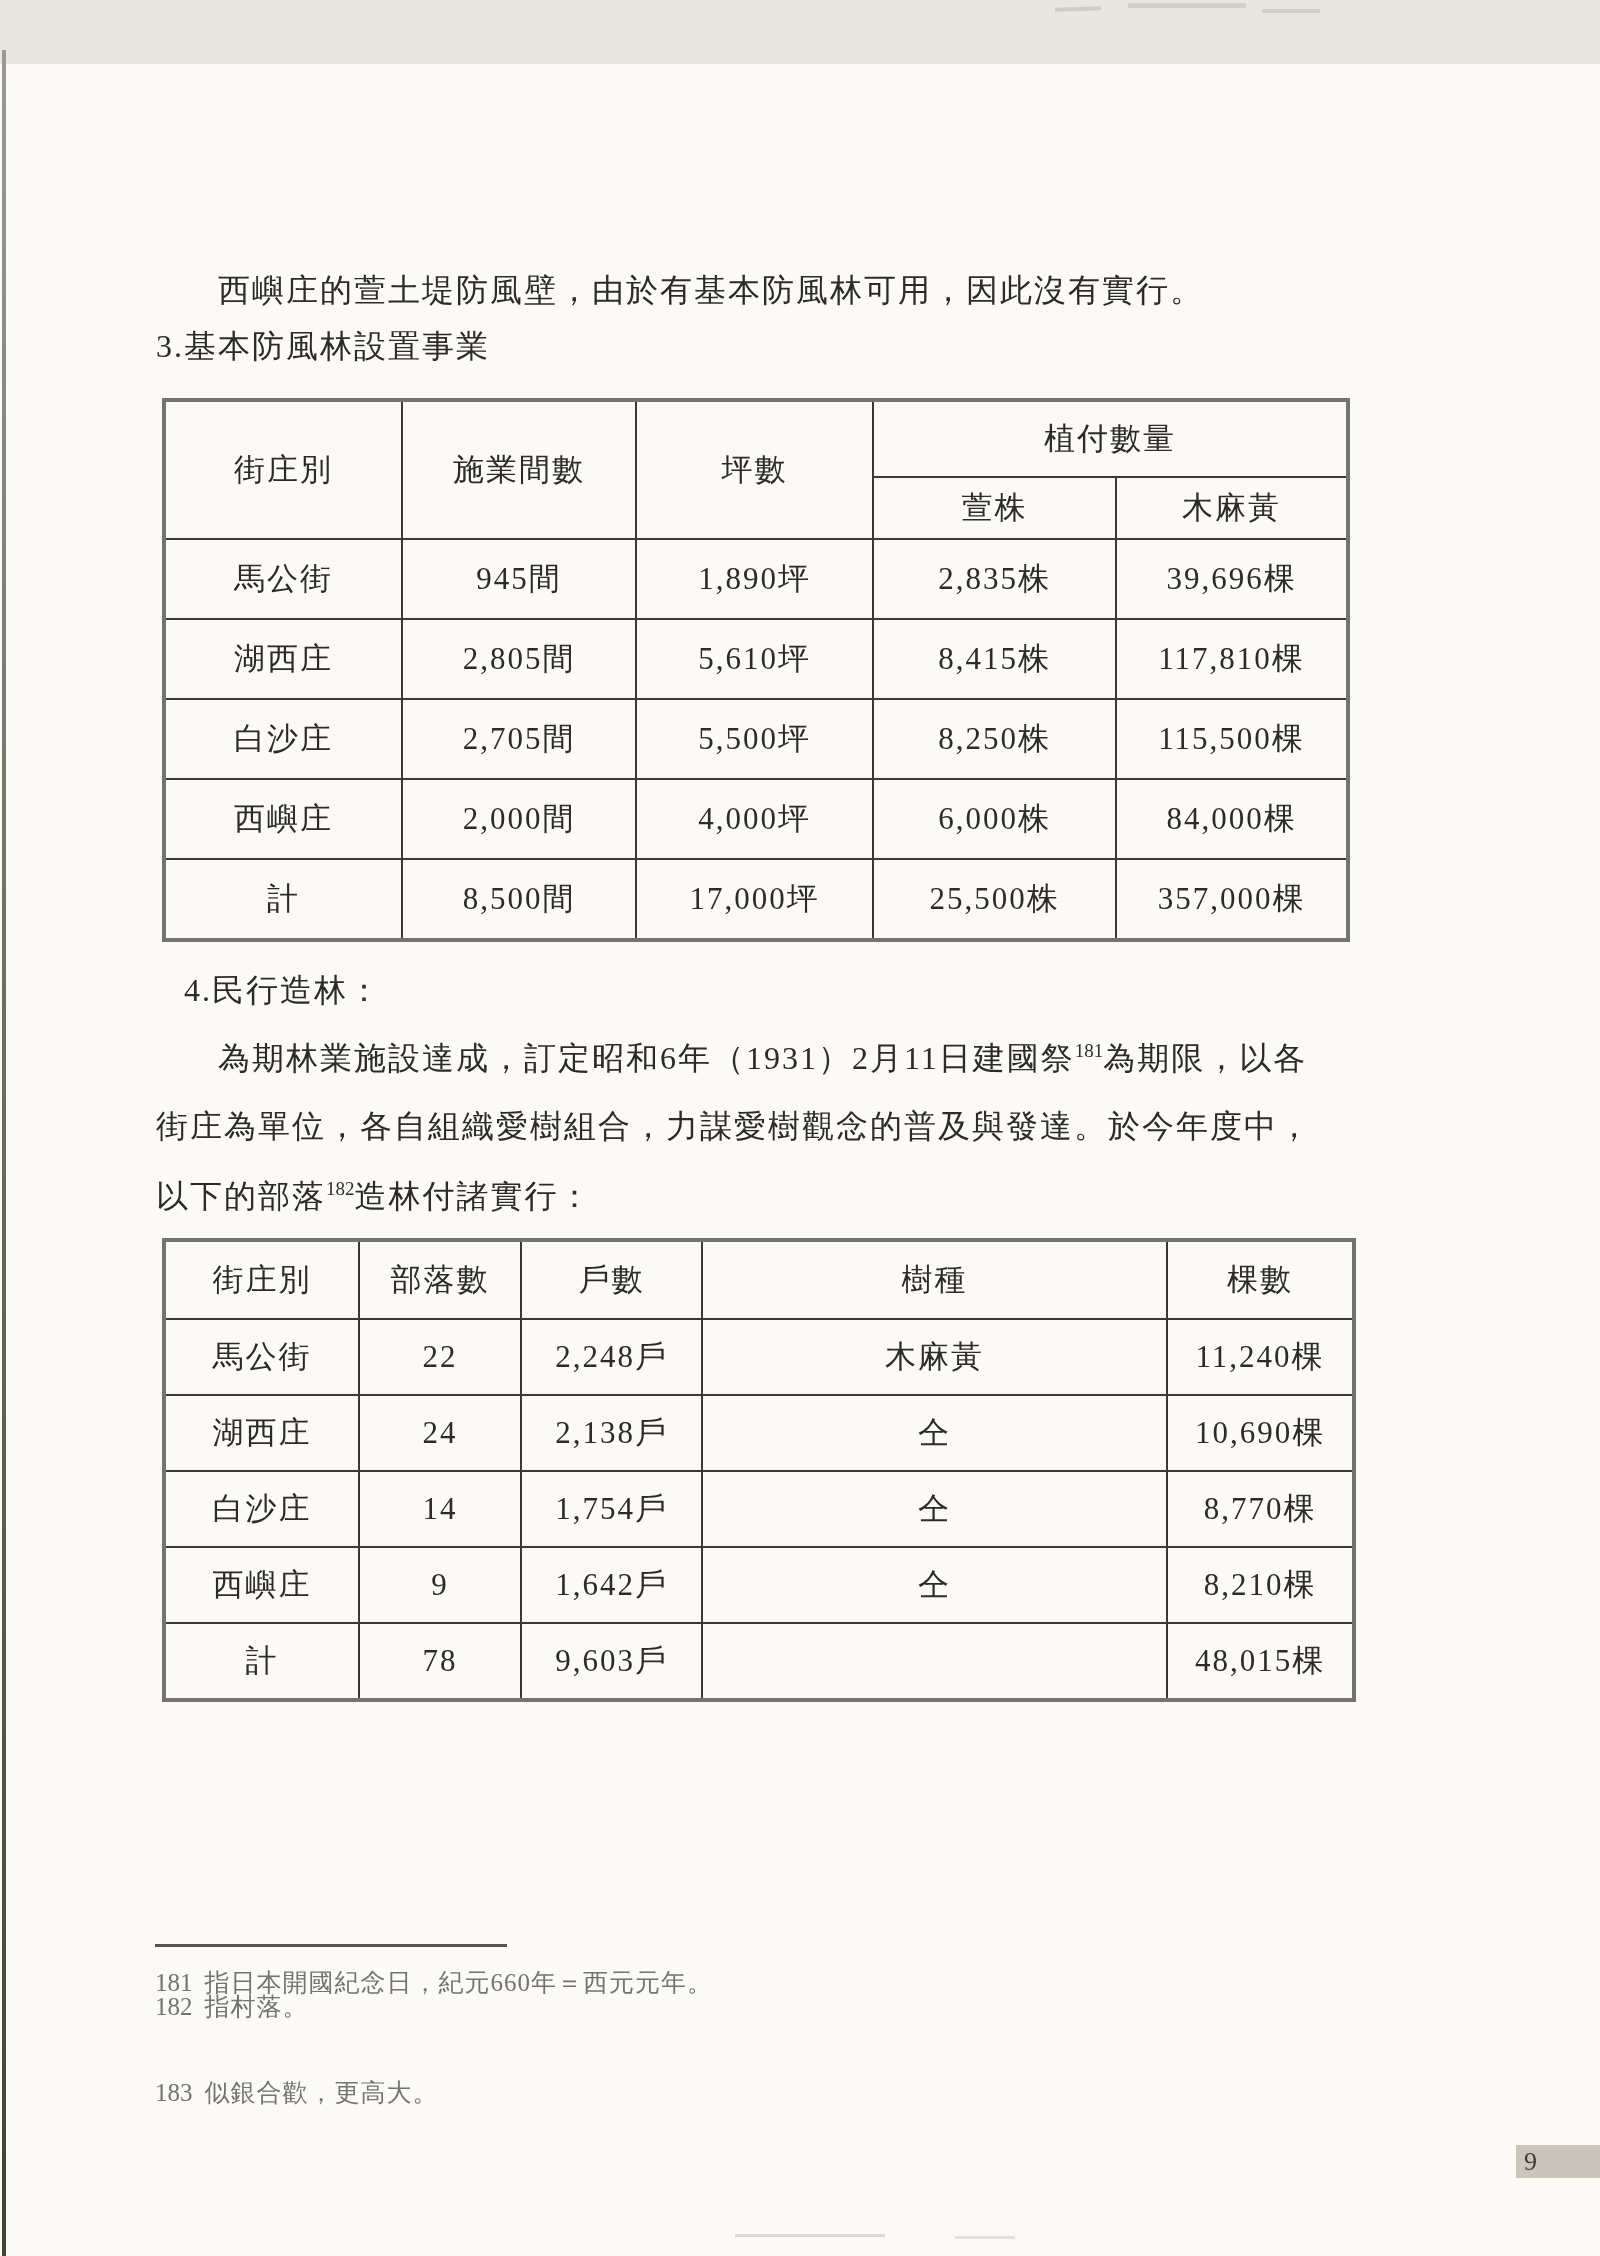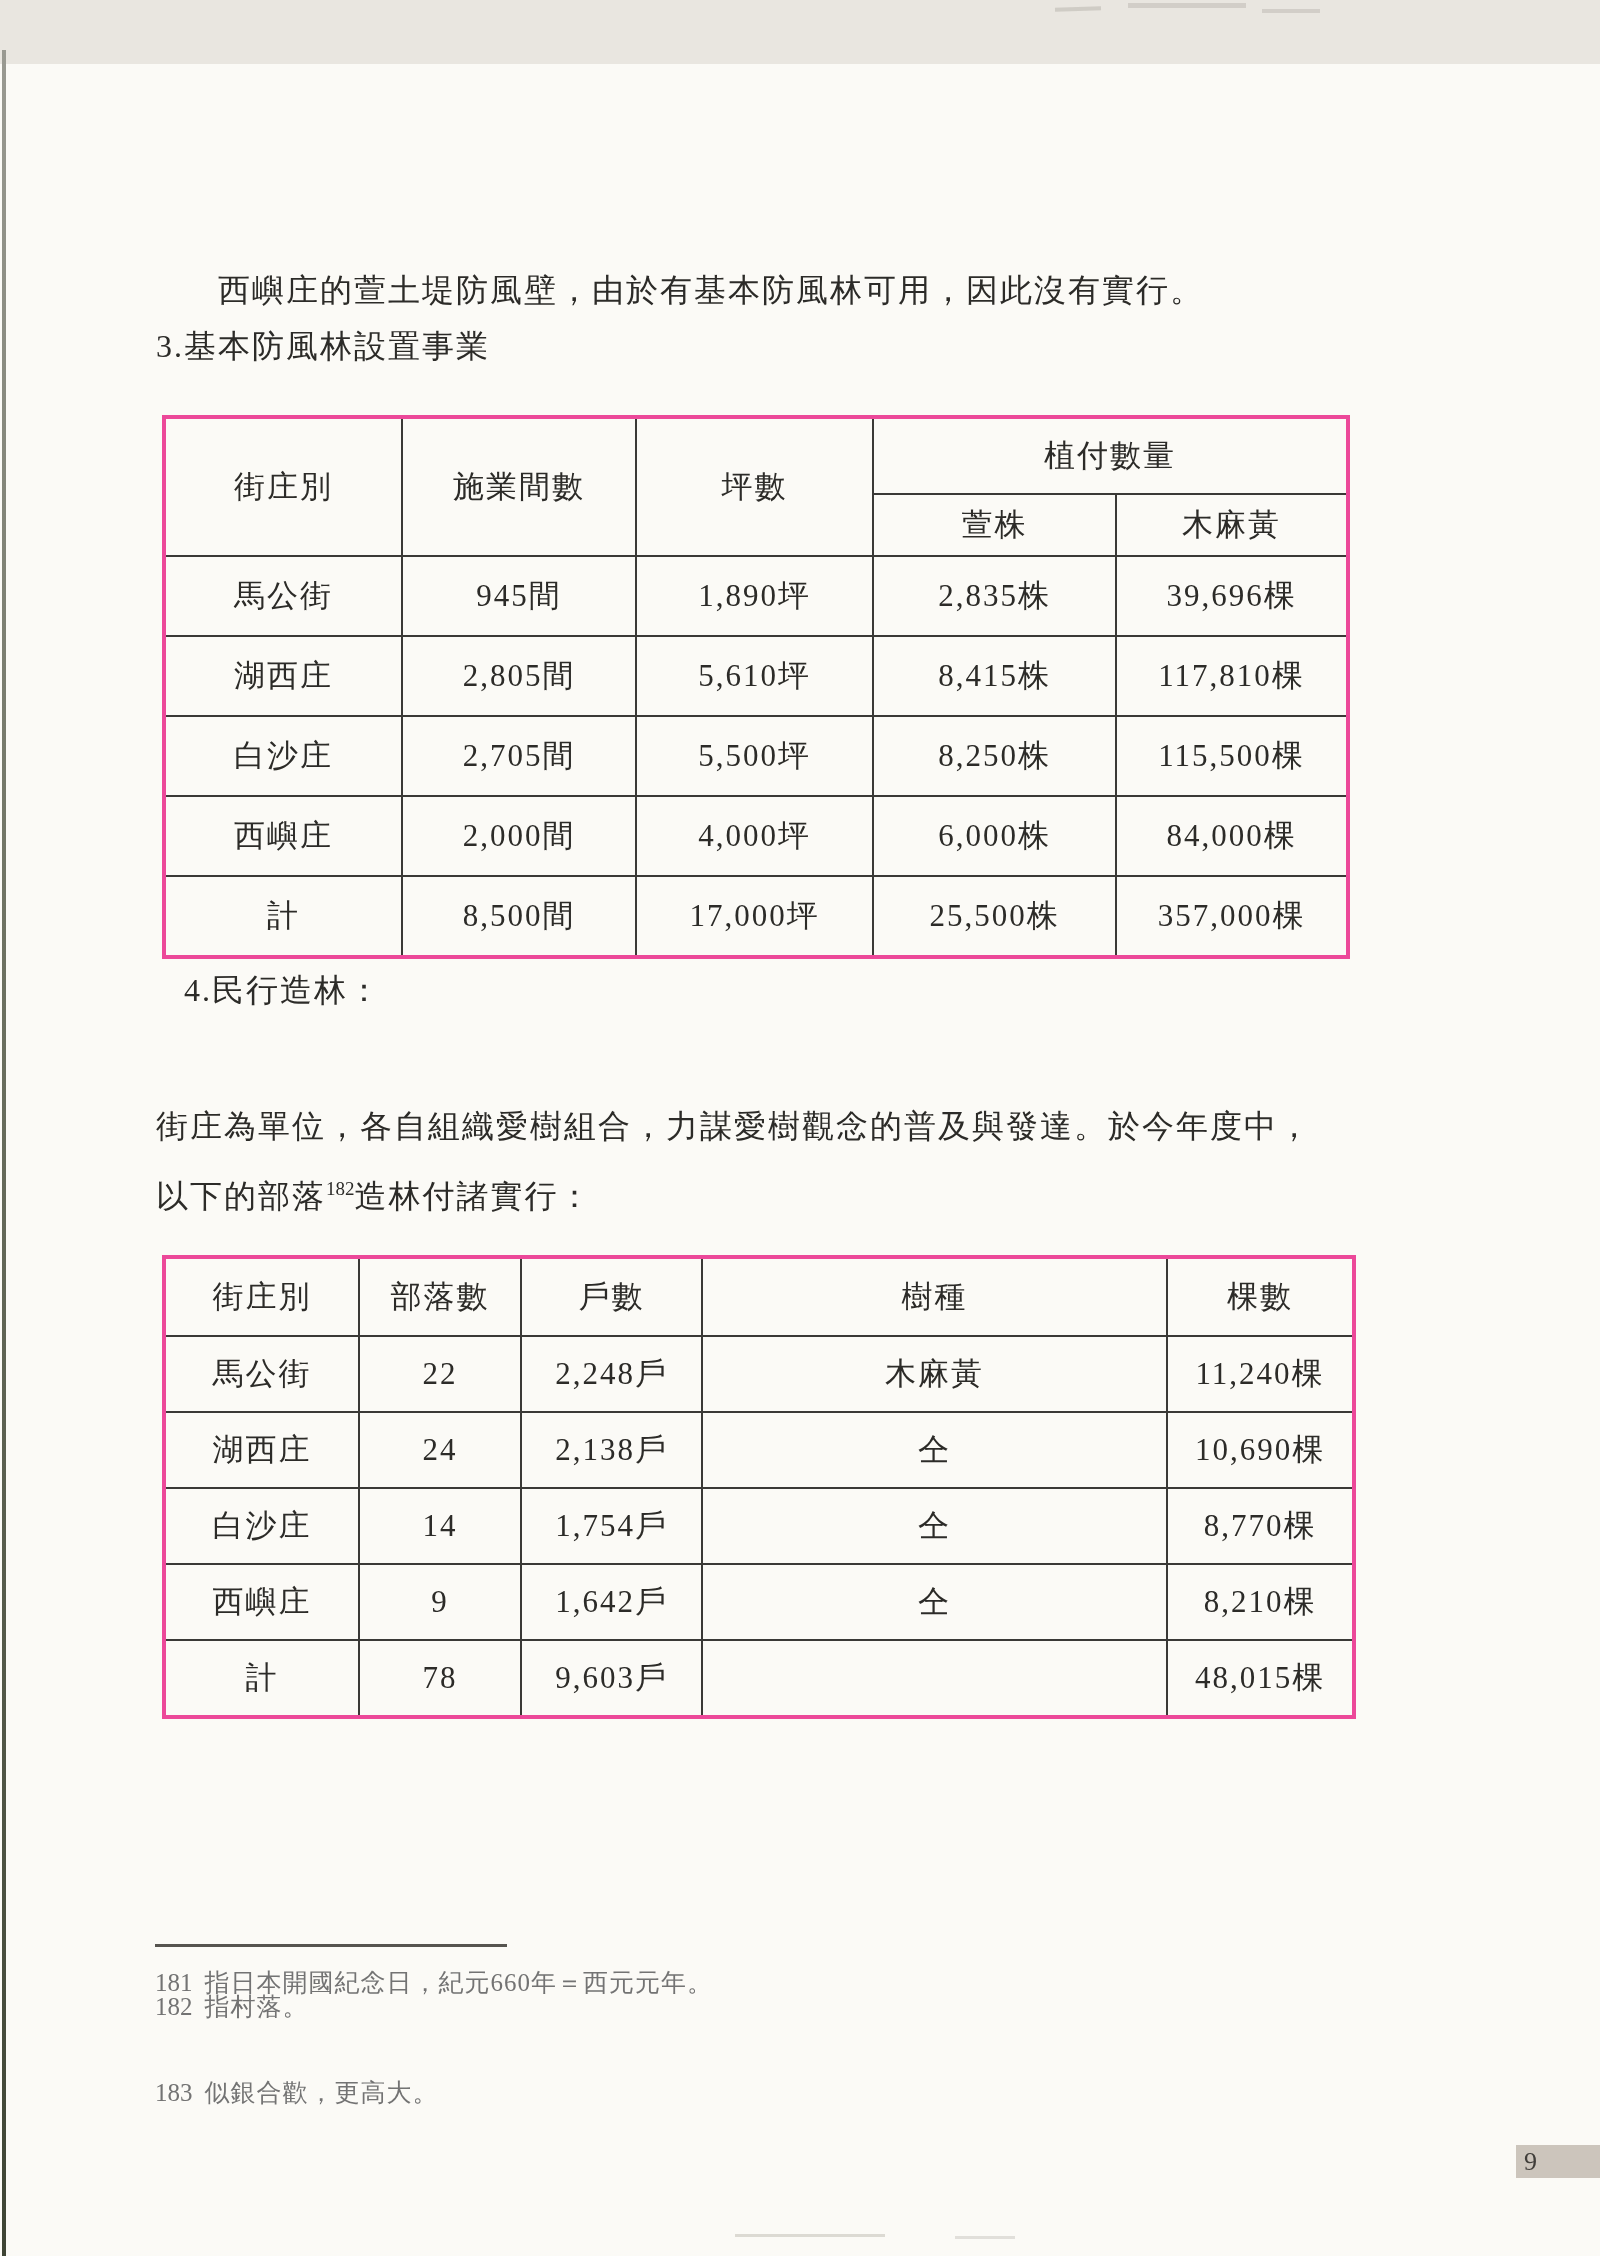--- a/index.html
+++ b/index.html
@@ -13,21 +13,21 @@
   .top-band { position:absolute; left:0; top:0; width:1600px; height:64px; background:#e9e6e0; }
   .spine { position:absolute; left:2px; top:50px; width:4px; height:2206px;
            background:linear-gradient(to bottom,#9a9a92 0%,#6e7262 40%,#3e4434 100%); }
   .txt { position:absolute; white-space:nowrap; font-size:32px; letter-spacing:2px; line-height:1.15; }
   sup { font-size:19px; letter-spacing:0; vertical-align:super; line-height:0; }
   .fn  { position:absolute; white-space:nowrap; font-size:25px; letter-spacing:1px; color:#737373; }
   .fn .fn-num { margin-right:12px; letter-spacing:0; }
   .fn-rule { position:absolute; left:155px; top:1944px; width:352px; height:3px; background:#56544f; }
 
   table.doc { position:absolute; border-collapse:collapse; table-layout:fixed;
-              border:4px solid #ec4899; background:transparent;margin-top:17px; }
+              border:4px solid #737373; background:transparent; }
   table.doc td, table.doc th {
     border:2px solid #3a3936; text-align:center; vertical-align:middle;
     font-size:31px; letter-spacing:2px; font-weight:normal; padding:0;
     overflow:hidden; white-space:nowrap;
   }
   #table1 { left:162px; top:398px; width:1188px; }
   #table1 tr.hdr1 td, #table1 tr.hdr1 th { height:74px; }
   #table1 tr.hdr2 td, #table1 tr.hdr2 th { height:60px; }
   #table1 tr.data td { height:78px; }
   #table2 { left:162px; top:1238px; width:1194px; }
@@ -114,20 +114,23 @@
         <td>8,500間</td>
         <td>17,000坪</td>
         <td>25,500株</td>
         <td>357,000棵</td>
       </tr>
     </tbody>
   </table>
 
   <div class="txt" style="left:172px; top:972px;margin-left:12px;">4.民行造林：</div>
 
+  <div class="txt" style="left:218px; top:1040px;">
+    <span>為期林業施設達成，訂定昭和6年（1931）2月11日建國祭</span><sup>181</sup><span>為期限，以各</span>
+  </div>
   <div class="txt" style="left:156px; top:1108px;">街庄為單位，各自組織愛樹組合，力謀愛樹觀念的普及與發達。於今年度中，</div>
   <div class="txt" style="left:156px; top:1178px;text-align:center;">
     <span>以下的部落</span><sup>182</sup><span>造林付諸實行：</span>
   </div>
 
   <table class="doc" id="table2">
     <colgroup>
       <col style="width:195px">
         <col style="width:162px">
         <col style="width:181px">

